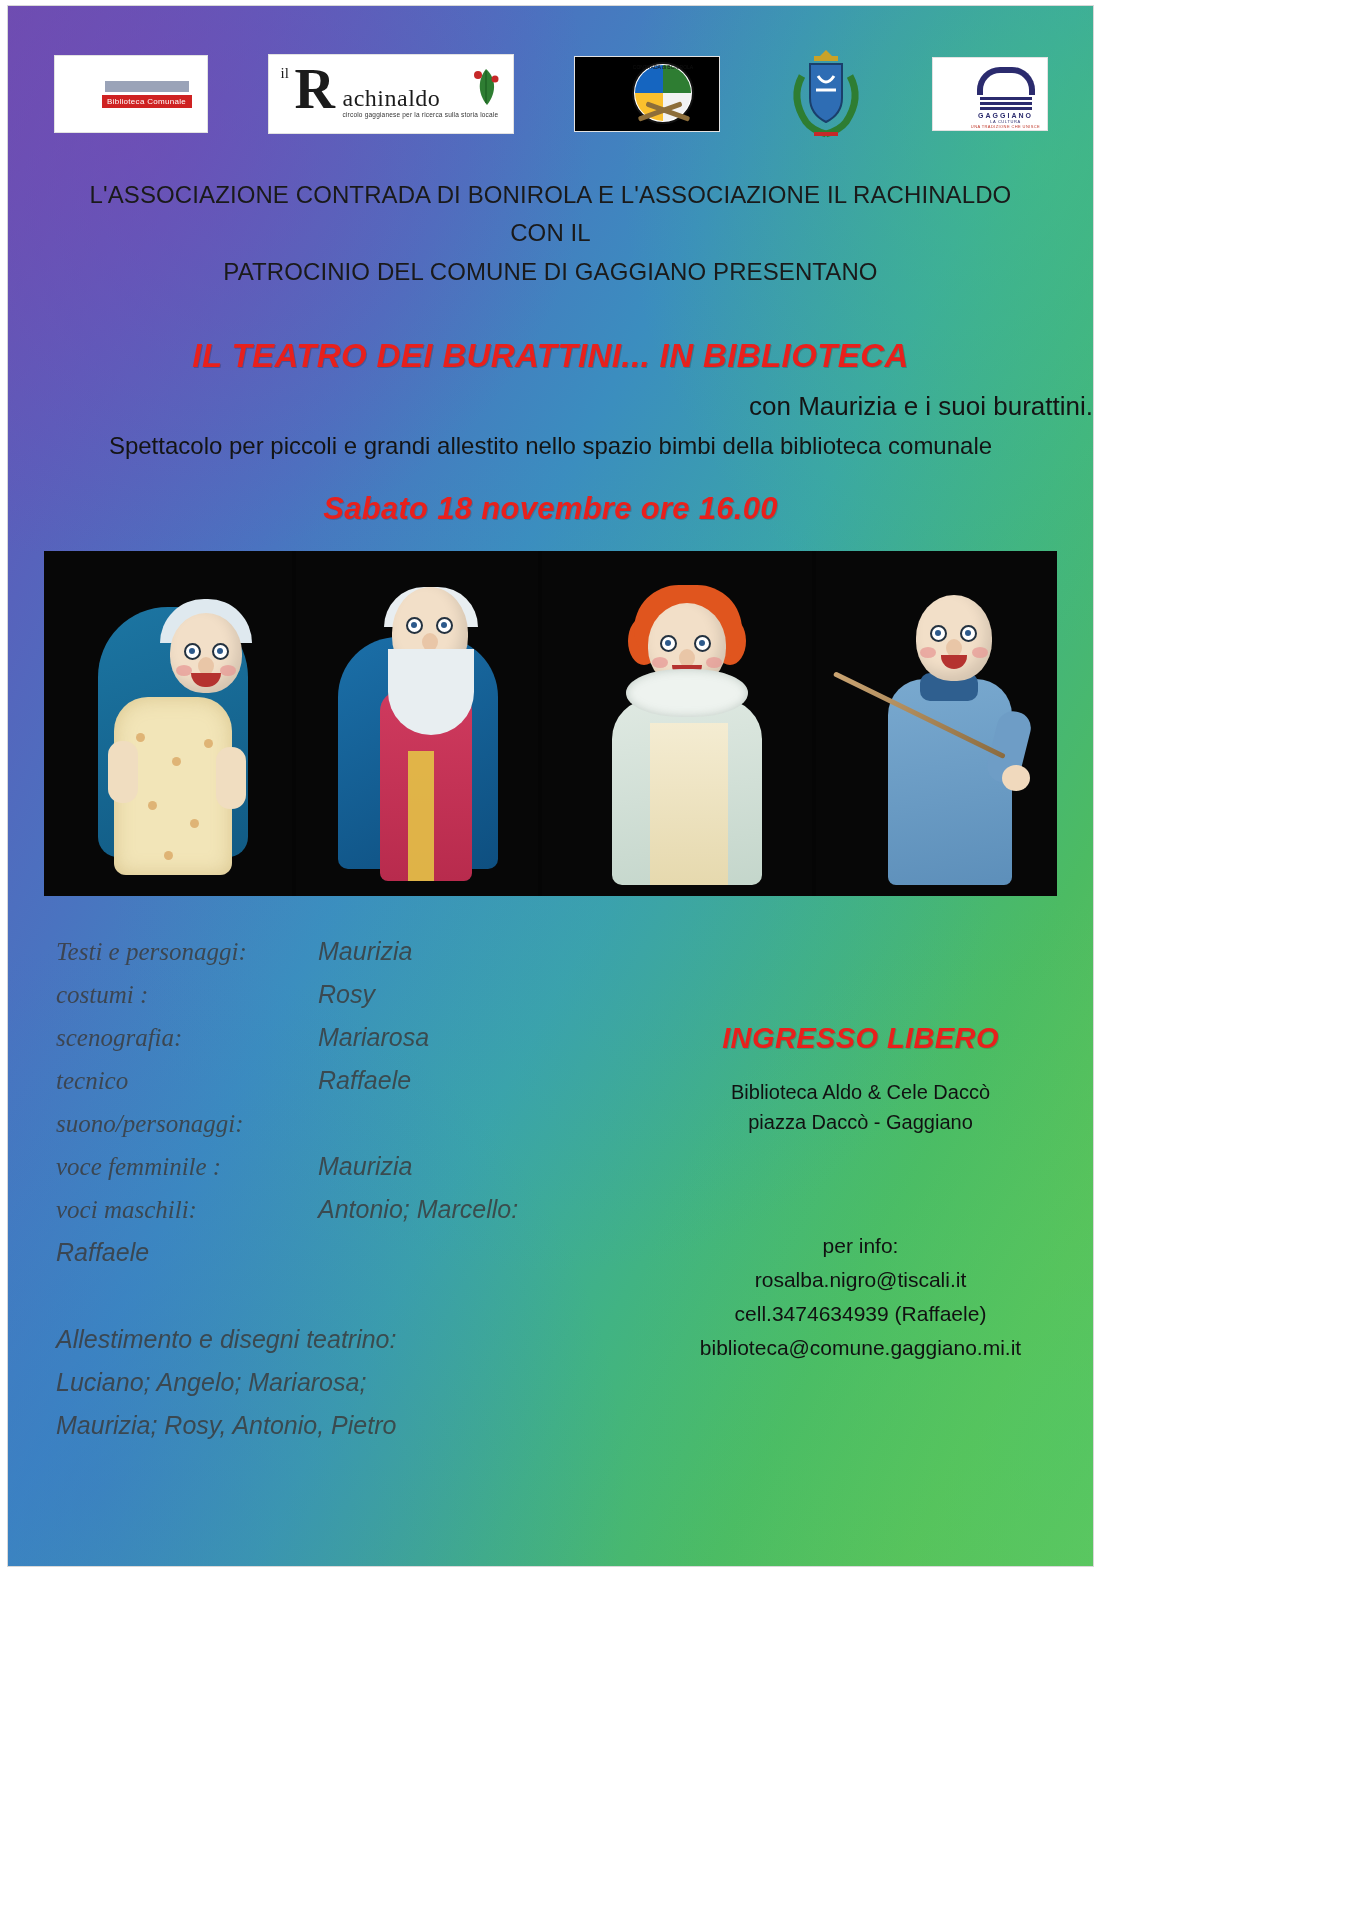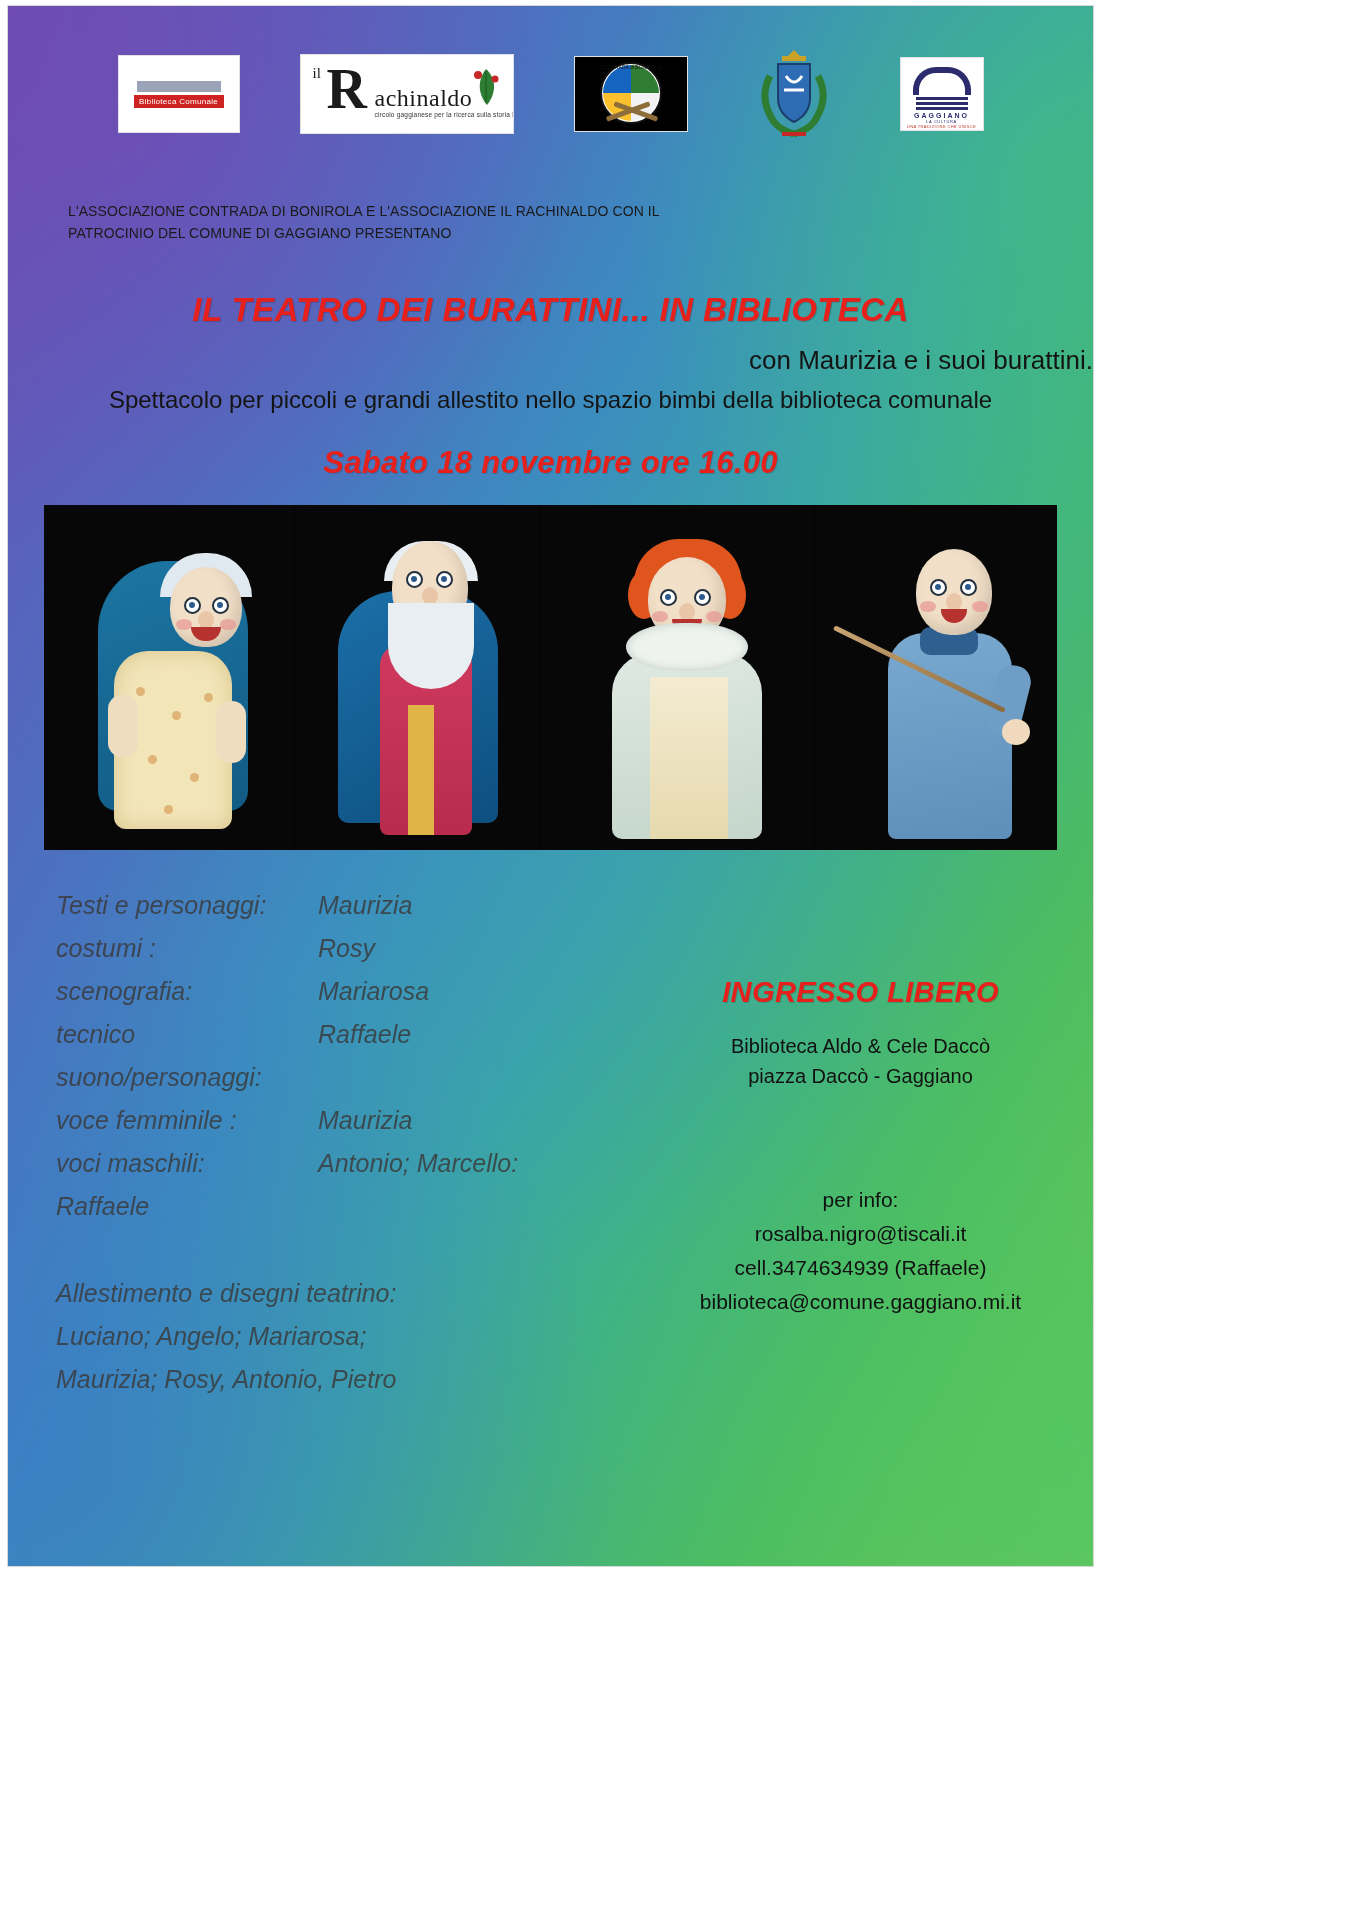--- a/index.html
+++ b/index.html
@@ -60,20 +60,21 @@
     padding-top: 38px;
     height: 100px;
   }
   .logo-box {
     background: #fff;
     border: 1px solid #e2e2e2;
     display: flex;
     align-items: center;
     justify-content: center;
     overflow: hidden;
+    padding-left: 32px;
   }
   .logo-biblioteca {
     width: 120px; height: 76px;
     flex-direction: column;
     gap: 3px;
   }
   .logo-biblioteca .bar1 {
     width: 84px; height: 11px;
     background: #9aa3b8;
   }
@@ -141,23 +142,24 @@
   .gag-lines { width: 52px; margin-top: 2px; }
   .gag-lines div { height: 3px; background: #2b2b6e; margin-bottom: 2px; }
   .gag-name {
     font-size: 7px; font-weight: bold; letter-spacing: 2px; color: #2b2b6e;
   }
   .gag-tag { font-size: 4px; letter-spacing: .6px; color: #2b2b6e; }
   .gag-tag2 { font-size: 4px; letter-spacing: .4px; color: #c0392b; }
 
   
   .intro {
-    margin: 56px 60px 0 60px;
+    margin: 32px 60px 0 60px;
+    text-align: center;
     color: #1a1a1a;
-    font-size: 14px;
+    font-size: 24px;
     line-height: 1.6;
     letter-spacing: .1px;
   }
   .title-main {
     margin-top: 46px;
     text-align: center;
     color: #e8201c;
     font-size: 33px;
     font-weight: bold;
     font-style: italic;
@@ -346,21 +348,21 @@
   }
   .credits {
     width: 600px;
     color: #3a3a3a;
     font-style: italic;
     font-size: 25px;
     line-height: 1.72;
     opacity: .82;
   }
   .credit-row { display: flex; }
-  .credit-role { width: 262px; }
+  .credit-role { width: 262px; font-family: Liberation Serif, serif; }
   .credit-val { flex: 1; }
   .credit-free { margin-top: 0; }
   .credits .group2 { margin-top: 44px; }
 
   .rightcol {
     flex: 1;
     text-align: center;
     padding-top: 92px;
   }
   .ingresso {

